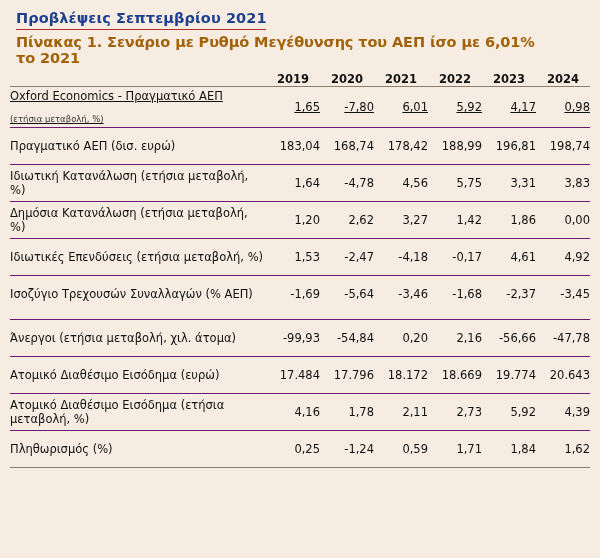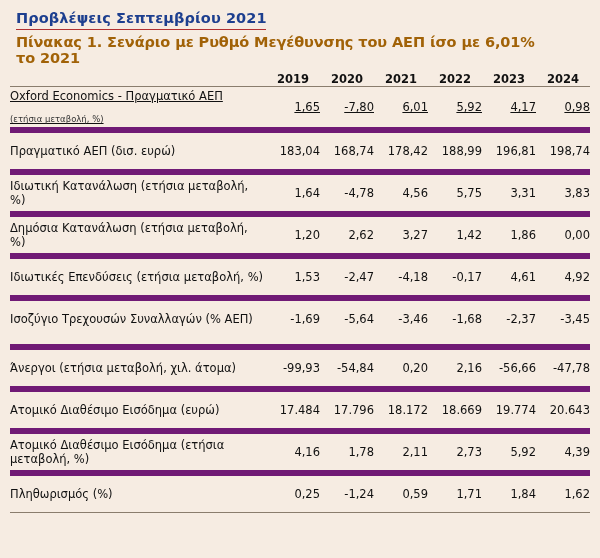--- a/index.html
+++ b/index.html
@@ -56,21 +56,21 @@
   .col-label { width: 256px; }
   .col-num { width: 54px; }
   thead th {
     font-size: 11.5px;
     font-weight: 700;
     padding: 0 6px 4px 0;
     color: #111;
   }
   thead th.lbl { text-align: left; }
   tbody tr.row {
-    border-top: 6px solid #701a75;
+    border-top: 1px solid #701a75;
   }
   tbody tr.row.first {
     border-top: 1.2px solid #8a7d6d;
   }
   tbody tr.group-top {
     border-top: 1.2px solid #8a7d6d;
   }
   tbody tr.row td {
     height: 36px;
     font-size: 11.5px;

